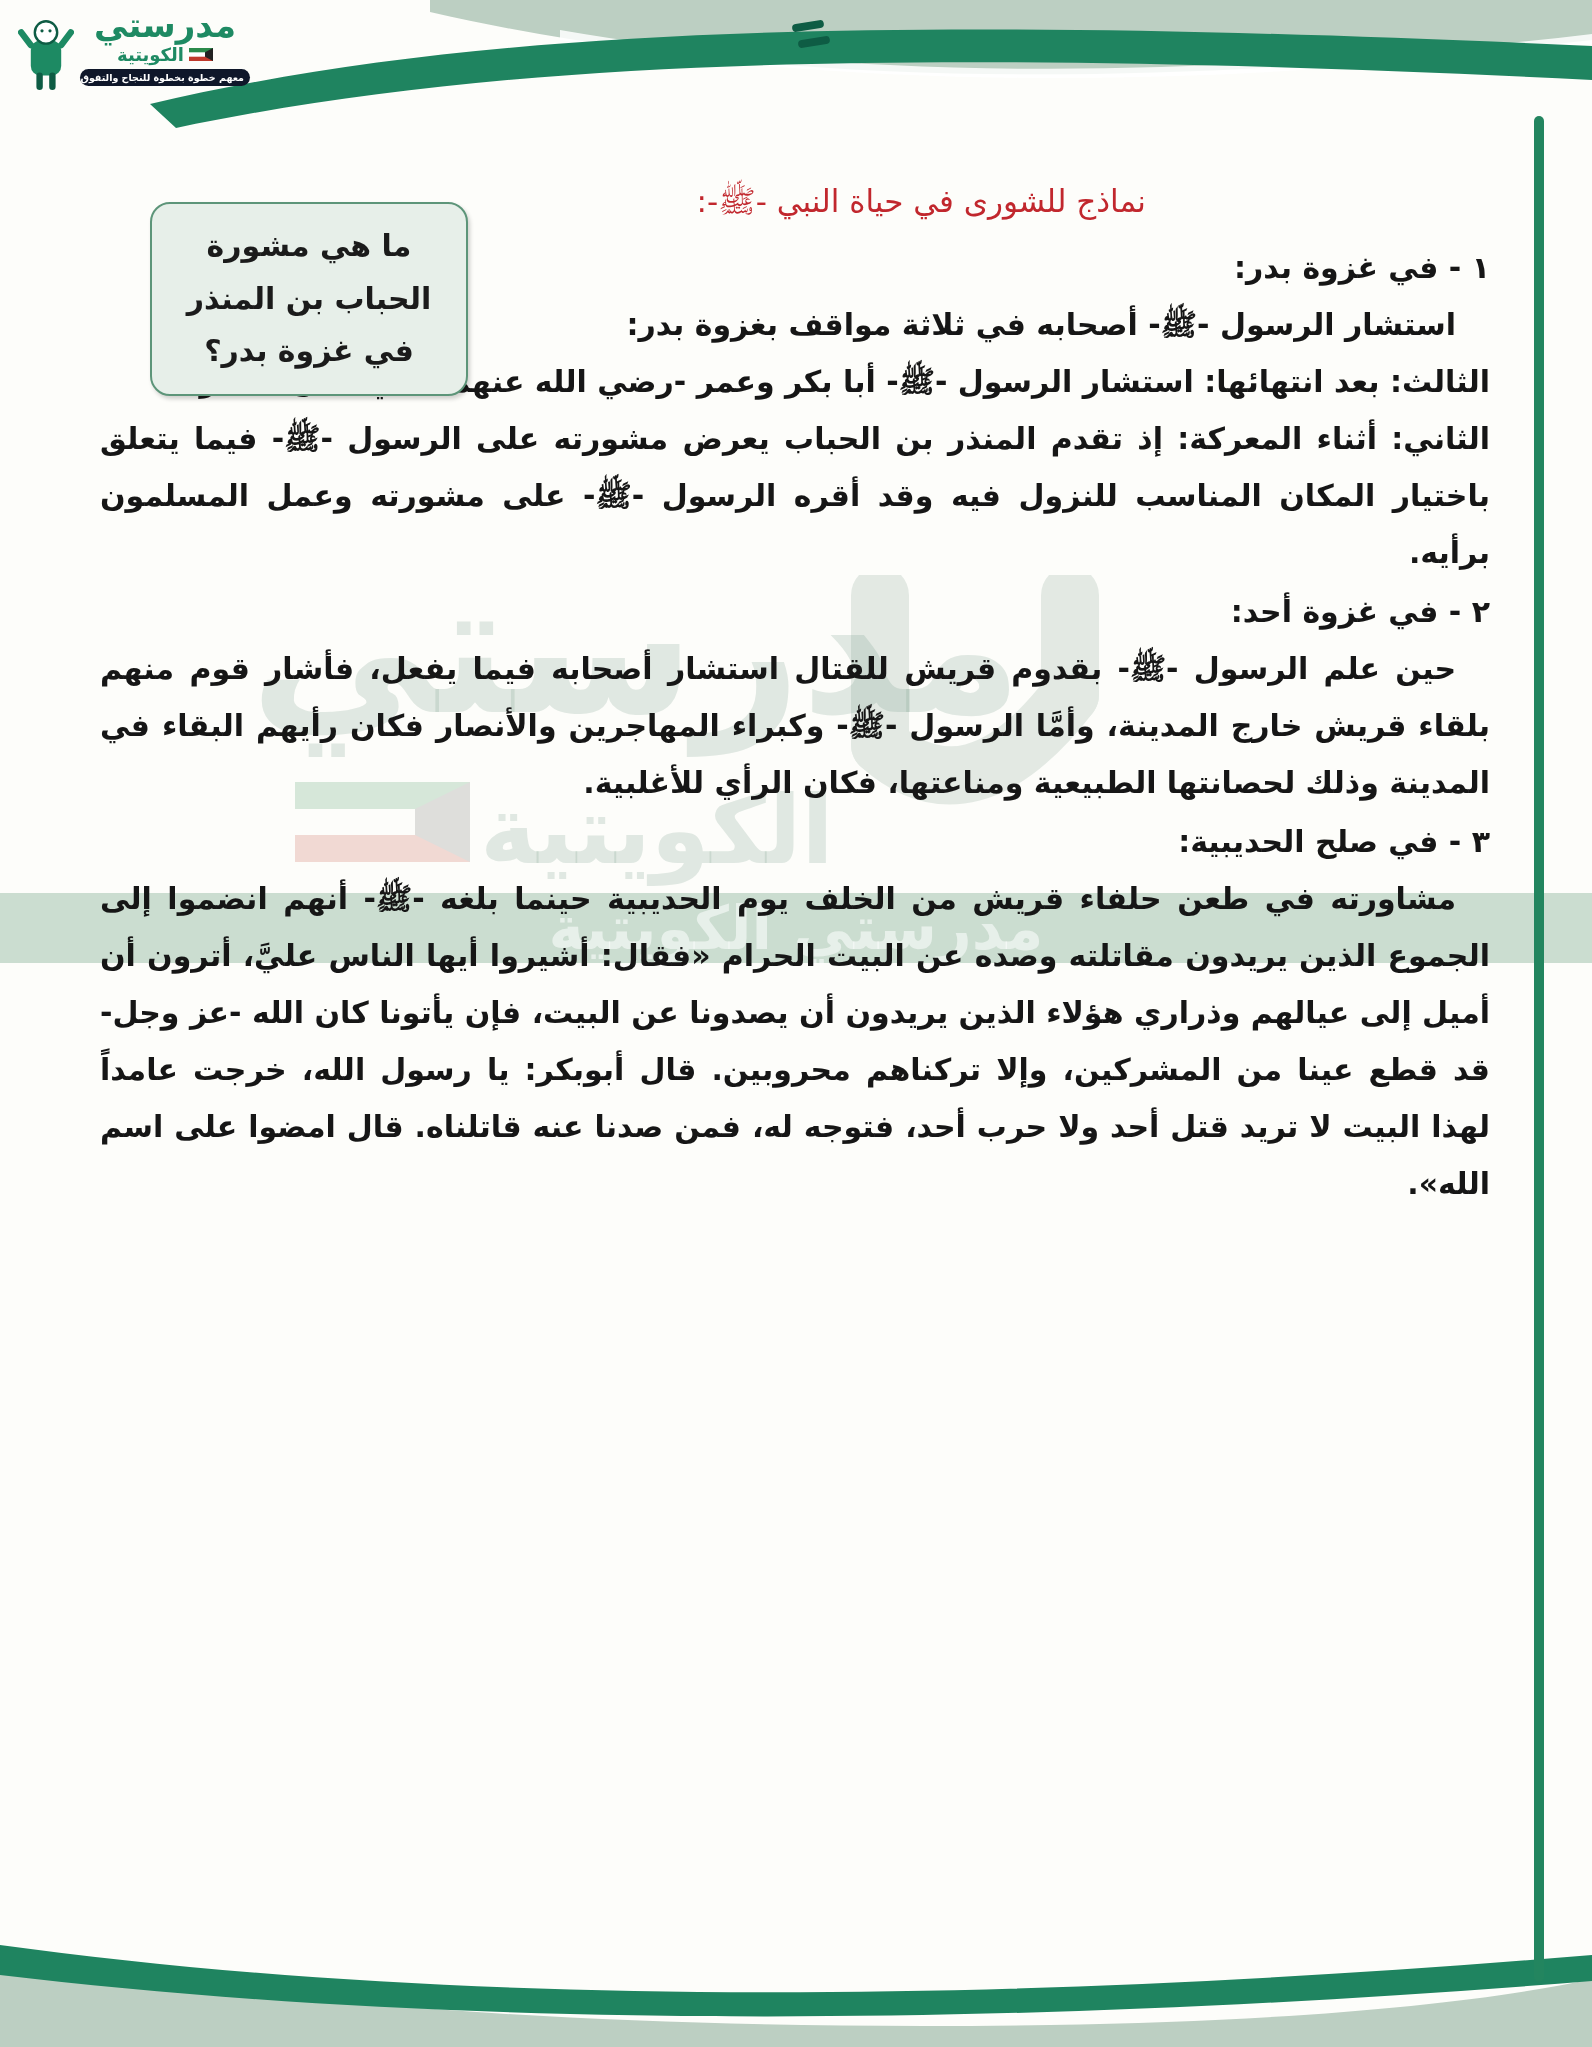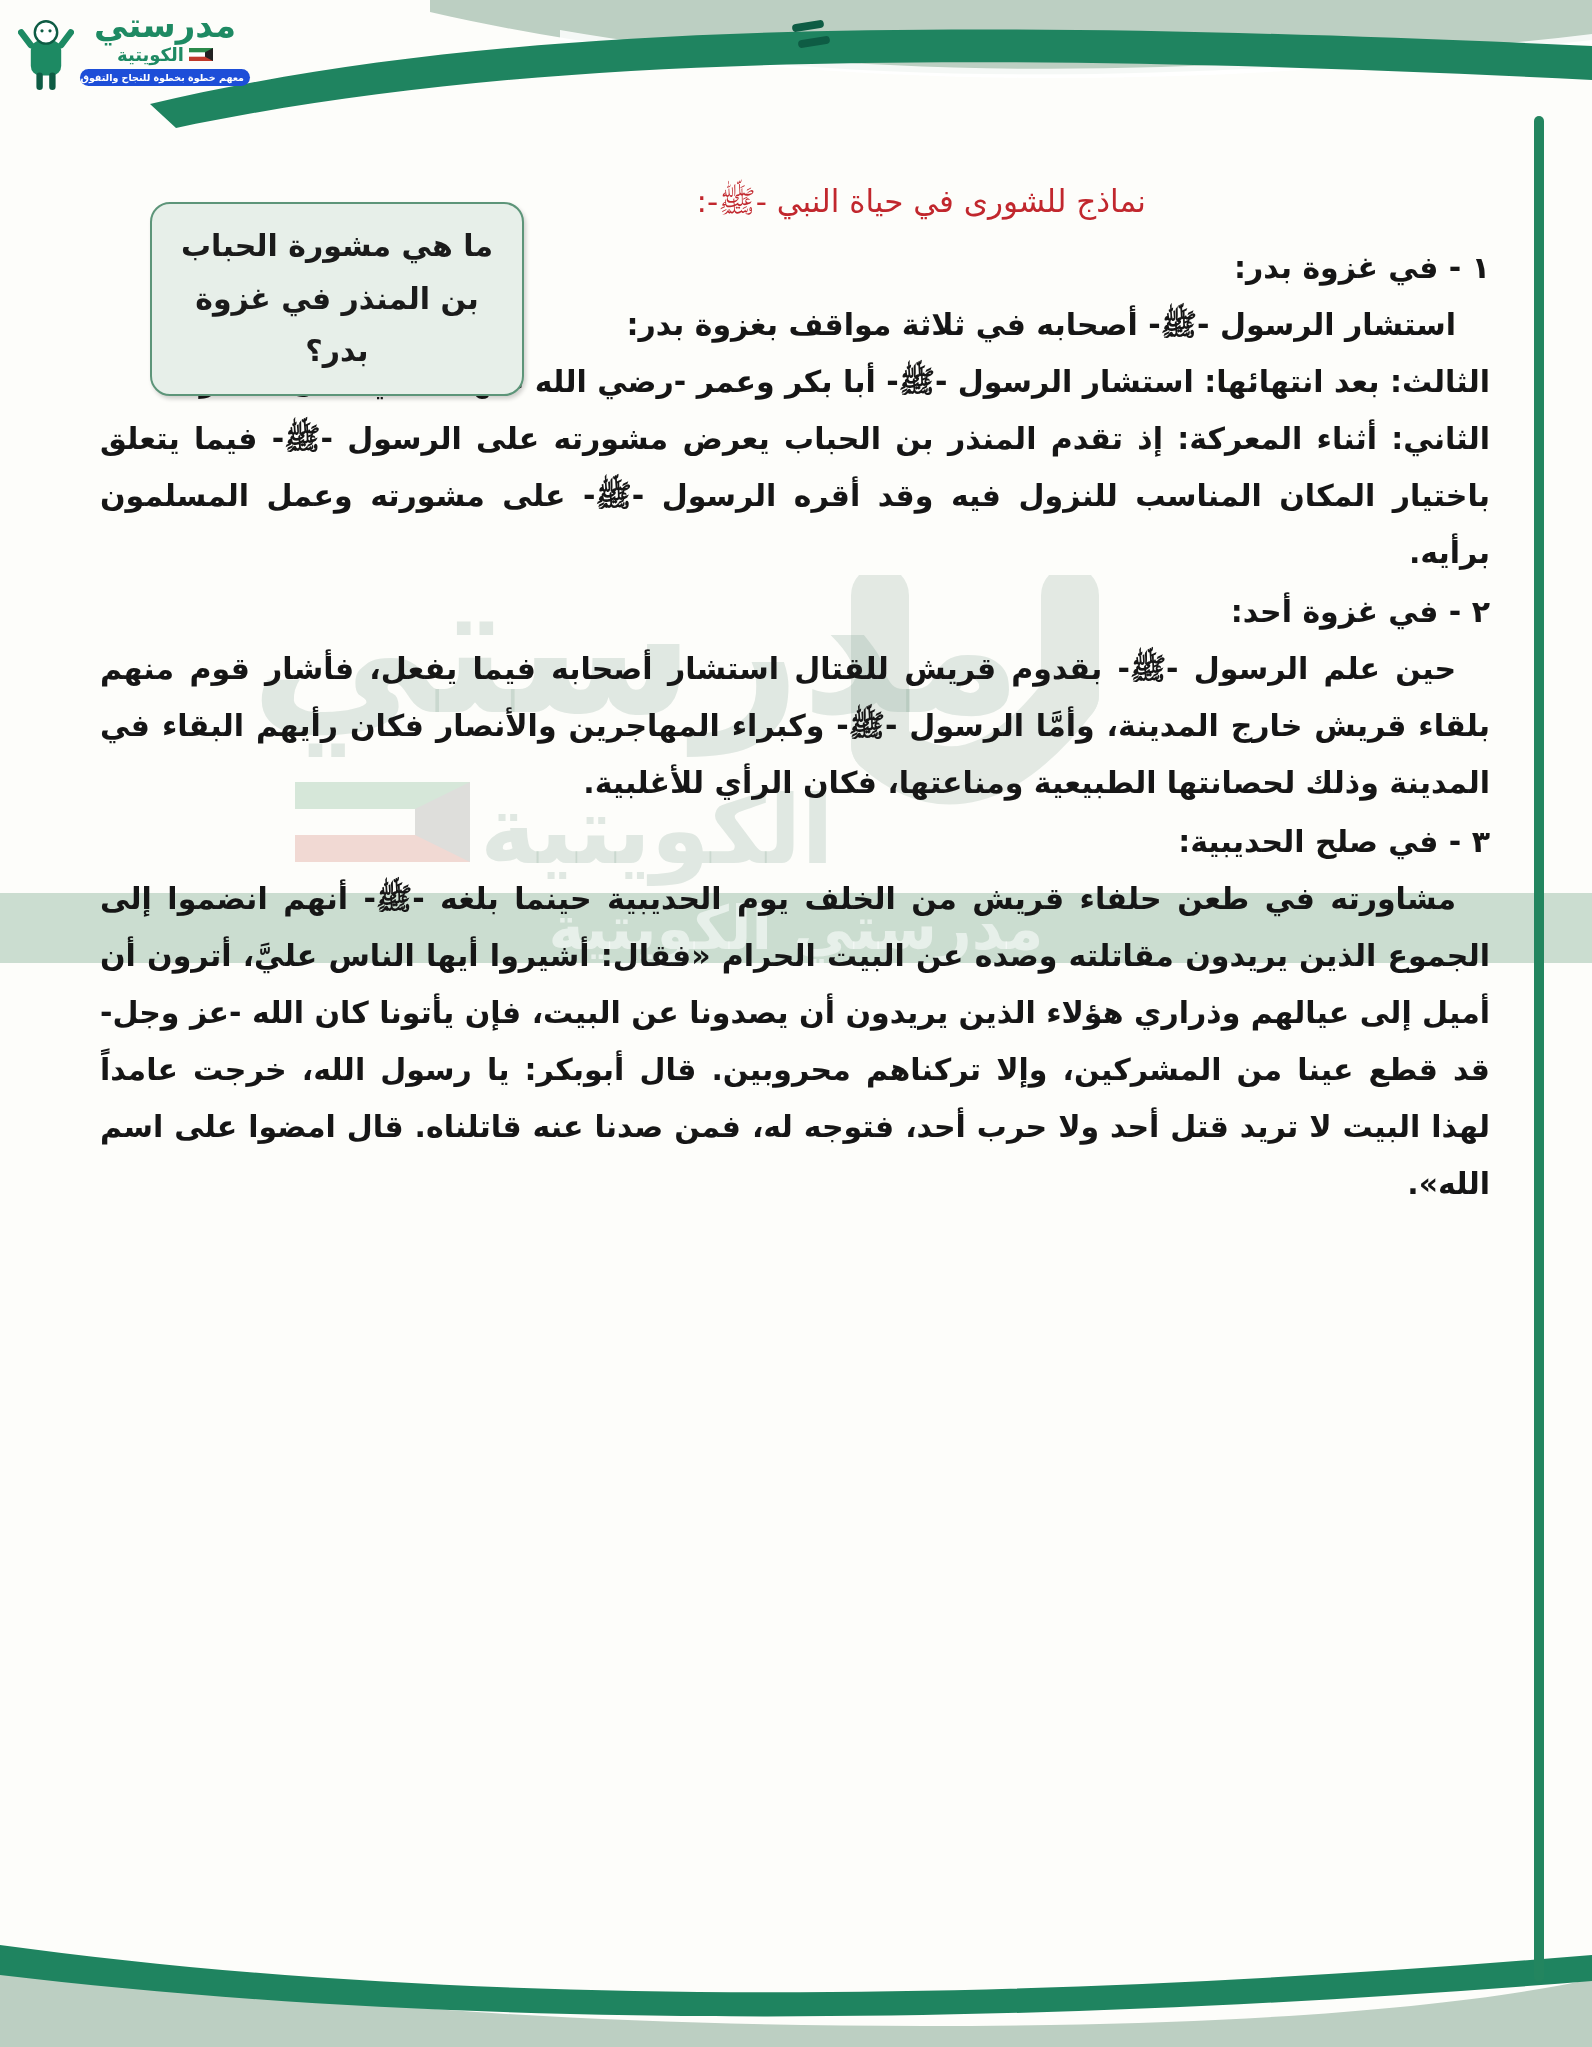--- a/index.html
+++ b/index.html
@@ -21,21 +21,21 @@
     position:absolute; left:1534px; top:116px; width:10px; height:1866px;
     background:#23855f; border-radius:5px; z-index:2;
   }
 
   
   .logo { position:absolute; top:8px; right:1342px; width:250px; z-index:5; direction:rtl; display:flex; gap:6px; }
   .logo-text { text-align:center; width:170px; }
   .logo-title { color:#1e8a63; font-weight:700; font-size:34px; line-height:1.05; }
   .logo-sub { color:#1e8a63; font-weight:700; font-size:18px; display:flex; align-items:center; justify-content:center; gap:5px; }
   .logo-ribbon {
-    margin-top:4px; background:#1d4ed8; color:#fff; font-size:9.5px; font-weight:700;
+    margin-top:4px; background:#0f172a; color:#fff; font-size:9.5px; font-weight:700;
     border-radius:9px; padding:3px 6px; white-space:nowrap;
   }
   .mascot { width:56px; height:84px; margin-top:4px; }
 
   
   .watermark { position:absolute; inset:0; z-index:0; pointer-events:none; }
   .wm-title {
     position:absolute; top:540px; left:250px; font-size:185px; font-weight:700;
     color:rgba(125,158,140,0.22); direction:rtl;
   }
@@ -47,21 +47,21 @@
   .wm-flag { position:absolute; top:782px; left:295px; width:175px; height:80px; opacity:0.18; }
   .wm-band {
     position:absolute; top:893px; left:0; width:1592px; height:70px;
     background:rgba(148,186,164,0.48); z-index:1;
     display:flex; align-items:center; justify-content:center;
   }
   .wm-band span { color:rgba(255,255,255,0.55); font-size:60px; font-weight:700; letter-spacing:8px; }
 
   
   .callout {
-    position:absolute; top:202px; left:150px; width:374px; z-index:4;
+    position:absolute; top:202px; left:150px; width:318px; z-index:4;
     background:#e7efe9; border:2.5px solid #5d9579; border-radius:20px;
     box-shadow:2px 3px 4px rgba(0,0,0,0.18);
     padding:16px 20px; text-align:center;
     font-size:30px; font-weight:700; color:#1b1b1b; line-height:1.75; direction:rtl;
   }
 
   
   .content {
     position:absolute; top:146px; right:102px; width:1390px; z-index:3;
     direction:rtl; text-align:justify; color:#161616;

